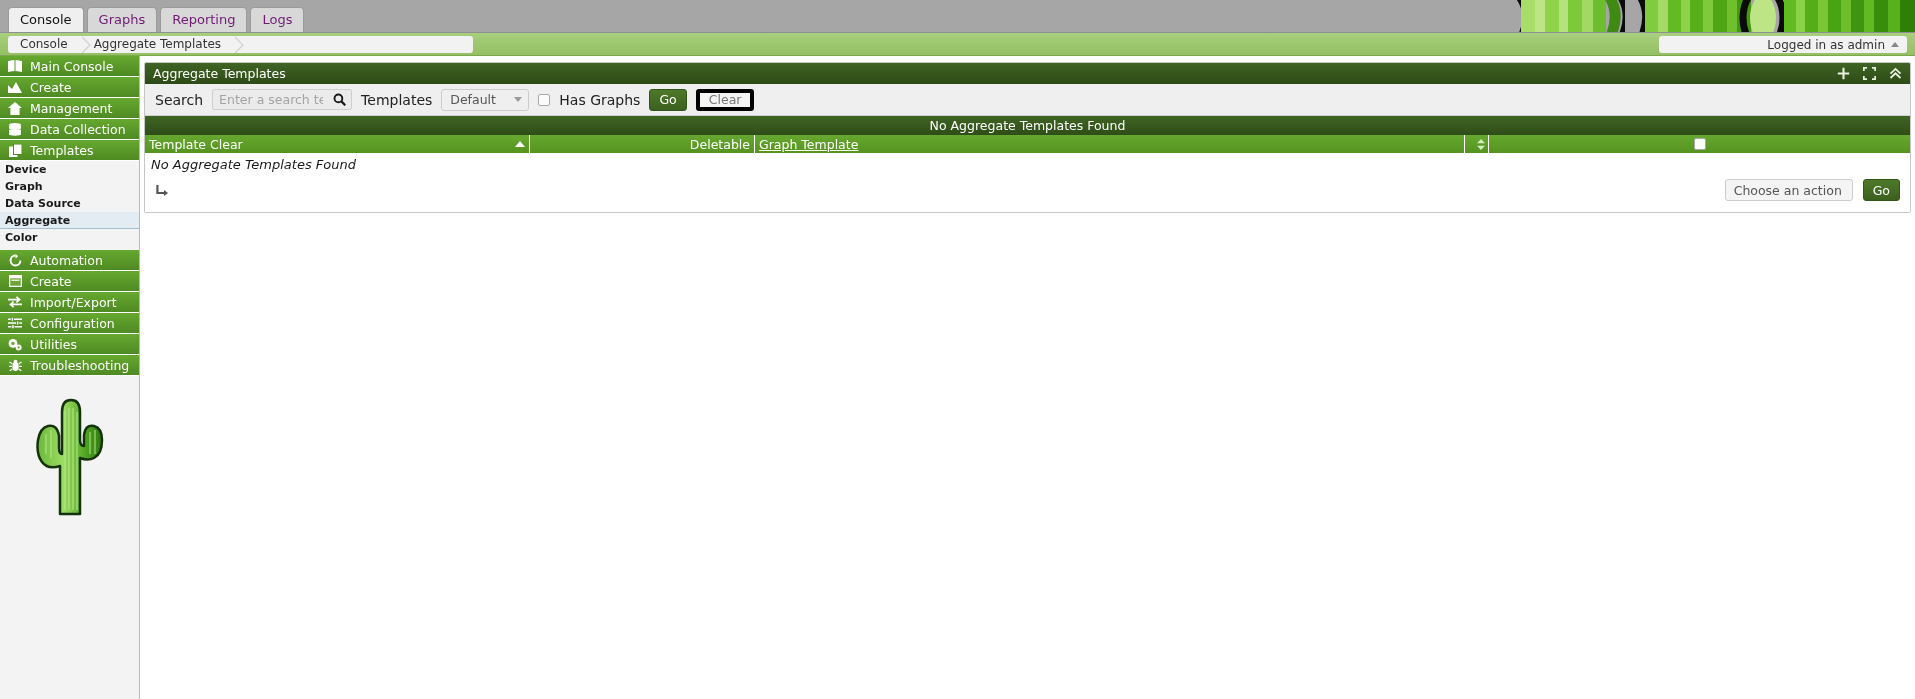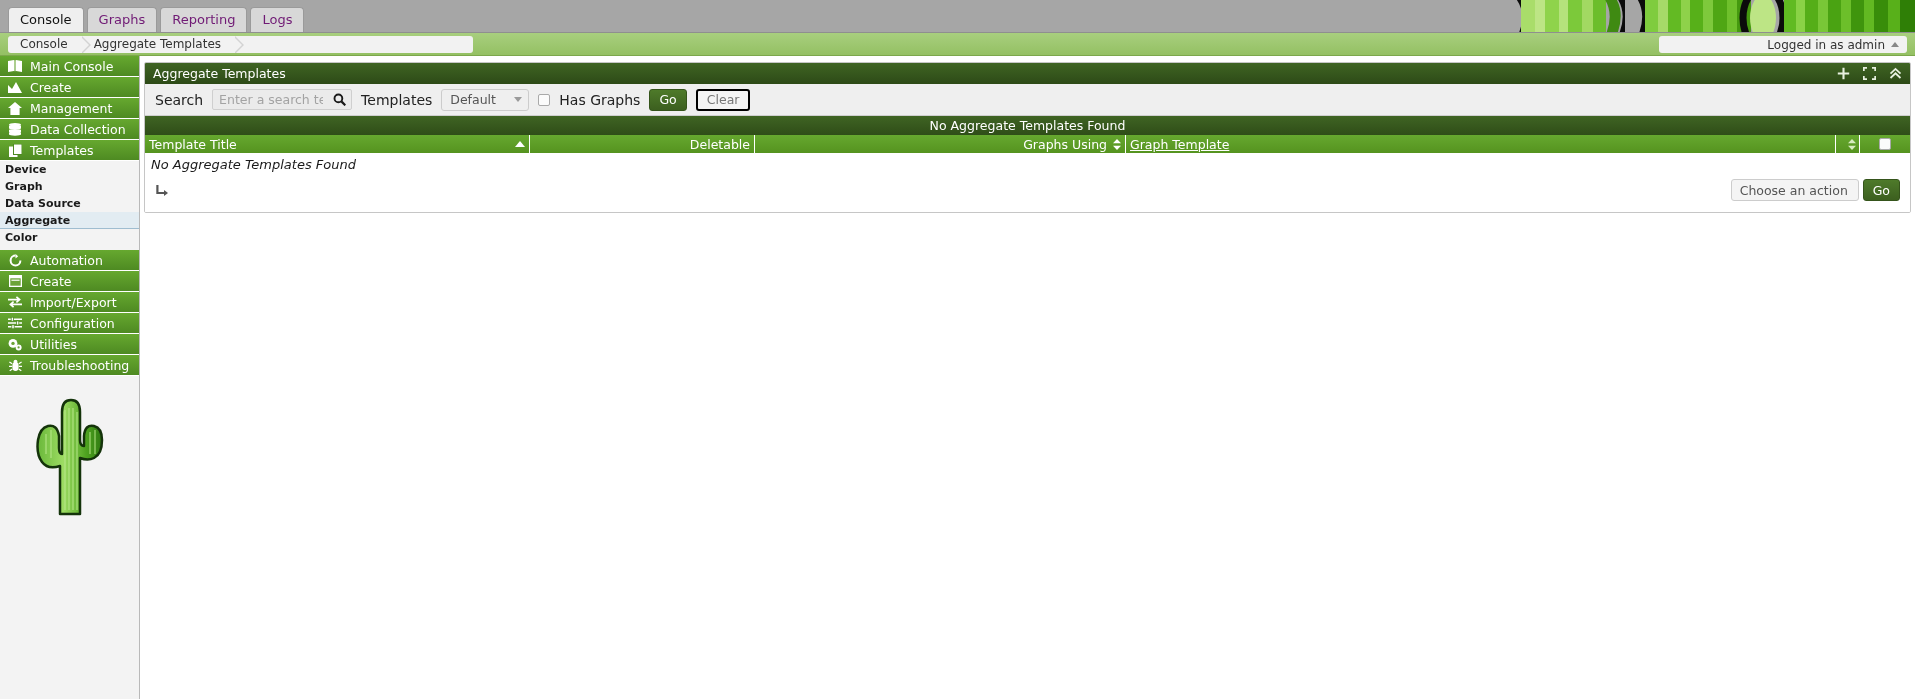--- a/index.html
+++ b/index.html
@@ -258,21 +258,21 @@
     border-radius: 3px;
     color: #ffffff;
     font-size: 12.5px;
     display: flex; align-items: center; justify-content: center;
     padding: 0 9px;
     cursor: pointer;
   }
   .btn-plain {
     height: 22px; min-width: 34px;
     background: #f4f4f4;
-    border: 2px solid #000000;
+    border: 4px solid #000000;
     border-radius: 3px;
     color: #777;
     font-size: 12.5px;
     display: flex; align-items: center; justify-content: center;
     padding: 0 9px;
     cursor: pointer;
   }
 
   
   #tbl-banner {
@@ -316,21 +316,21 @@
   }
   #footer-row {
     height: 40px;
     background: #ffffff;
     display: flex; align-items: center;
     padding: 0 8px 0 10px;
     position: relative;
   }
   #footer-actions {
     position: absolute; right: 10px; top: 7px;
-    display: flex; align-items: center; gap: 4px;
+    display: flex; align-items: center; gap: 10px;
   }
   #action-select {
     width: 128px; height: 22px;
     background: #f4f4f4;
     border: 1px solid #cccccc;
     border-radius: 3px;
     display: flex; align-items: center; justify-content: space-between;
     padding: 0 7px 0 8px;
     font-size: 12.5px; color: #555;
     cursor: pointer;
@@ -600,34 +600,25 @@
         <div class="cbx"></div>
         <span class="tb-label">Has Graphs</span>
         <div class="btn-go">Go</div>
         <div class="btn-plain">Clear</div>
       </div>
 
       <div id="tbl-banner">No Aggregate Templates Found</div>
 
       <div id="tbl-head">
         <div class="th" style="width:385px;">
-          <span>Template Title</span>
+          <span>Template Clear</span>
           <span class="sort-asc" style="margin-left:auto;"></span>
         </div>
         <div class="th right" style="width:225px;">
           <span>Deletable</span>
-        </div>
-        <div class="th right" style="width:371px;">
-          <span>Graphs Using</span>
-          <span class="sort-both">
-            <svg width="8" height="11" viewBox="0 0 8 11">
-              <path d="M4 0 L8 4.2 L0 4.2 Z" fill="#ffffff"></path>
-              <path d="M4 11 L0 6.8 L8 6.8 Z" fill="#ffffff"></path>
-            </svg>
-          </span>
         </div>
         <div class="th" style="width:710px;text-decoration:underline;">
           <span>Graph Template</span>
         </div>
         <div class="th right" style="width:24px;padding:0 3px;">
           <span class="sort-both" style="margin-left:0;">
             <svg width="8" height="11" viewBox="0 0 8 11">
               <path d="M4 0 L8 4.2 L0 4.2 Z" fill="#d7ecc0"></path>
               <path d="M4 11 L0 6.8 L8 6.8 Z" fill="#d7ecc0"></path>
             </svg>

